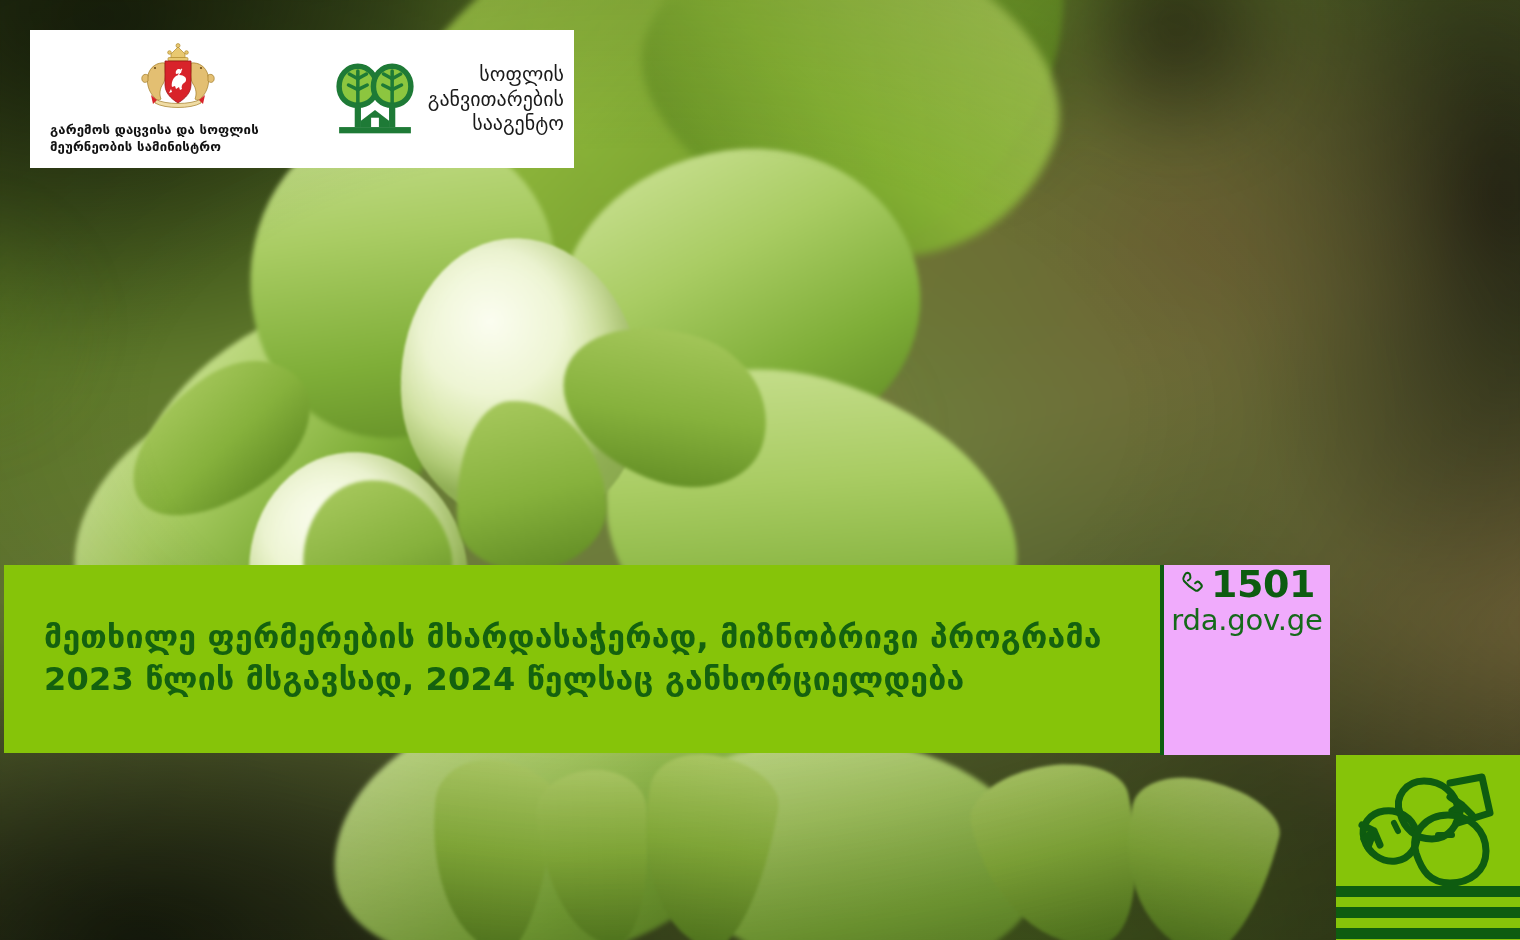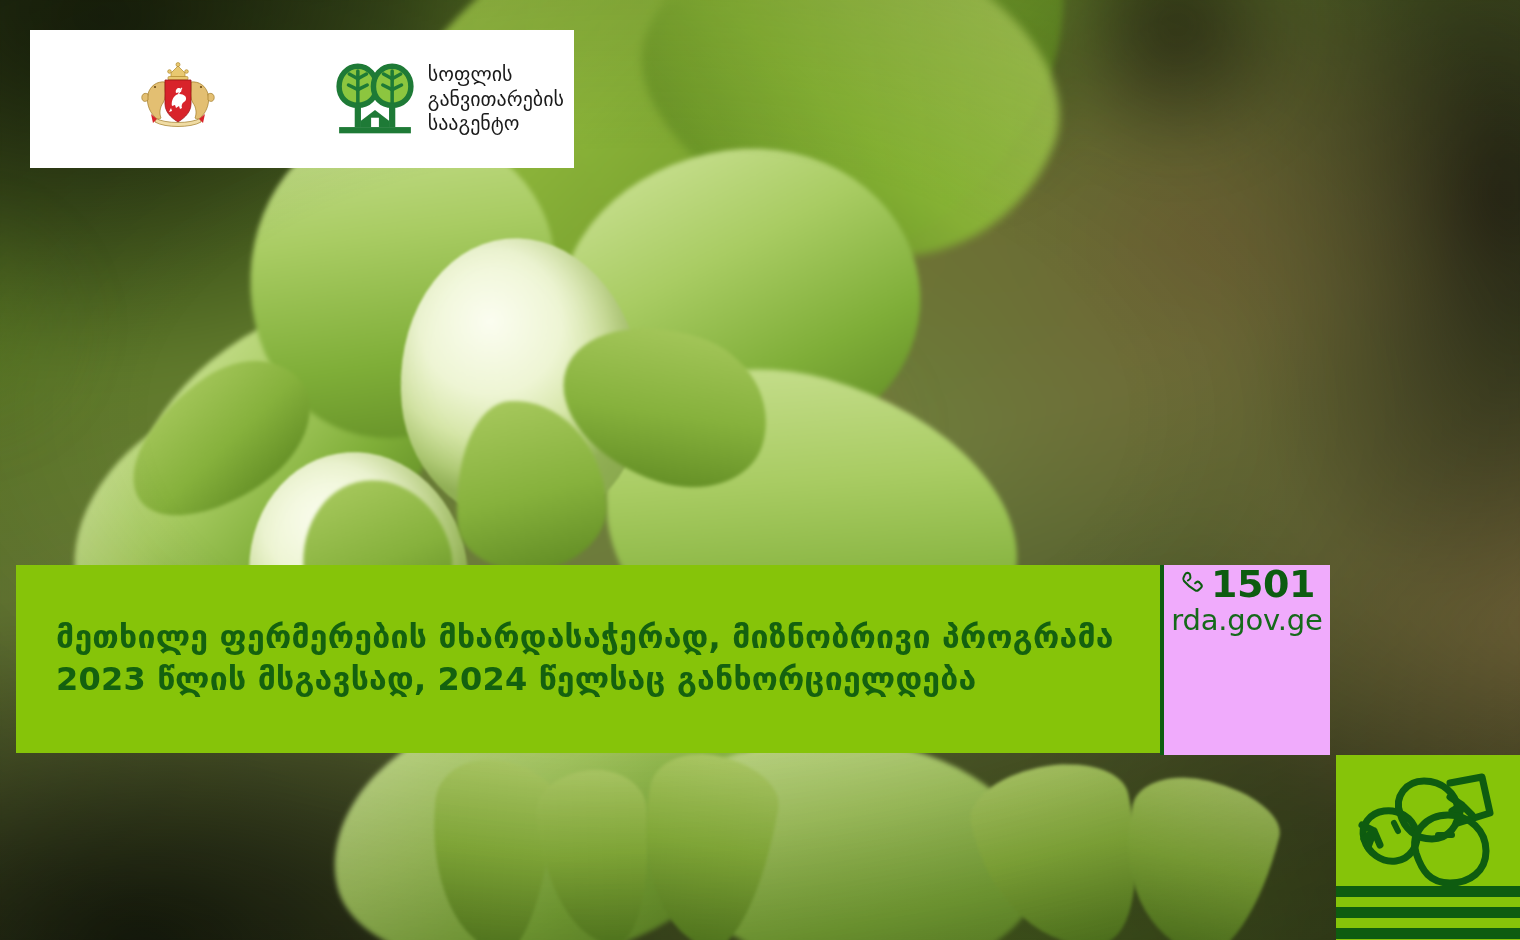--- a/index.html
+++ b/index.html
@@ -182,33 +182,34 @@
     letter-spacing: .1px;
     white-space: pre-line;
     align-self: flex-start;
     padding-left: 2px;
   }
   .rda-block {
     display: flex;
     align-items: center;
     gap: 14px;
     margin-left: 28px;
+    text-align: right;
   }
   .rda-mark { width: 78px; height: 78px; flex: none; display: block; }
   .rda-text {
     font-size: 20px;
     line-height: 1.22;
     color: #1a1a1a;
     white-space: pre-line;
   }
 
   
   .headline-bar {
     position: absolute;
-    left: 16px; top: 565px;
+    left: 4px; top: 565px;
     width: 1160px; height: 188px;
     background: #86c409;
     display: flex;
     align-items: center;
     box-sizing: border-box;
     padding: 0 46px 0 40px;
   }
   .headline {
     font-size: 32px;
     font-weight: 700;
@@ -342,20 +343,22 @@
           <rect x="44.6" y="25.2" width="1.1" height="8" transform="rotate(28 45 29)"></rect>
           <path d="M36 46 L34 50 L37 49 Z"></path>
         </g>
 
         <g>
           <path d="M20 56 C30 62 56 62 66 56 L66 60 C56 66 30 66 20 60 Z" fill="#f0dca4" stroke="#a07b28" stroke-width="0.7"></path>
           <path d="M16 52 L22 57 L18 61 Z" fill="#d8232a"></path>
           <path d="M70 52 L64 57 L68 61 Z" fill="#d8232a"></path>
         </g>
       </svg>
+      <div class="ministry-text">გარემოს დაცვისა და სოფლის
+მეურნეობის სამინისტრო</div>
     </div>
 
     <div class="rda-block">
       <svg class="rda-mark" viewBox="0 0 100 100" aria-hidden="true">
 
         <path d="M28 8 C14 8 4 20 4 34 C4 48 14 58 28 58 C42 58 52 48 52 34 C52 20 42 8 28 8 Z" fill="#8cc63f" stroke="#1e7a36" stroke-width="7"></path>
 
         <path d="M72 8 C58 8 48 20 48 34 C48 48 58 58 72 58 C86 58 96 48 96 34 C96 20 86 8 72 8 Z" fill="#8cc63f" stroke="#1e7a36" stroke-width="7"></path>
 
         <g stroke="#1e7a36" stroke-width="4.5" fill="none" stroke-linecap="round">

